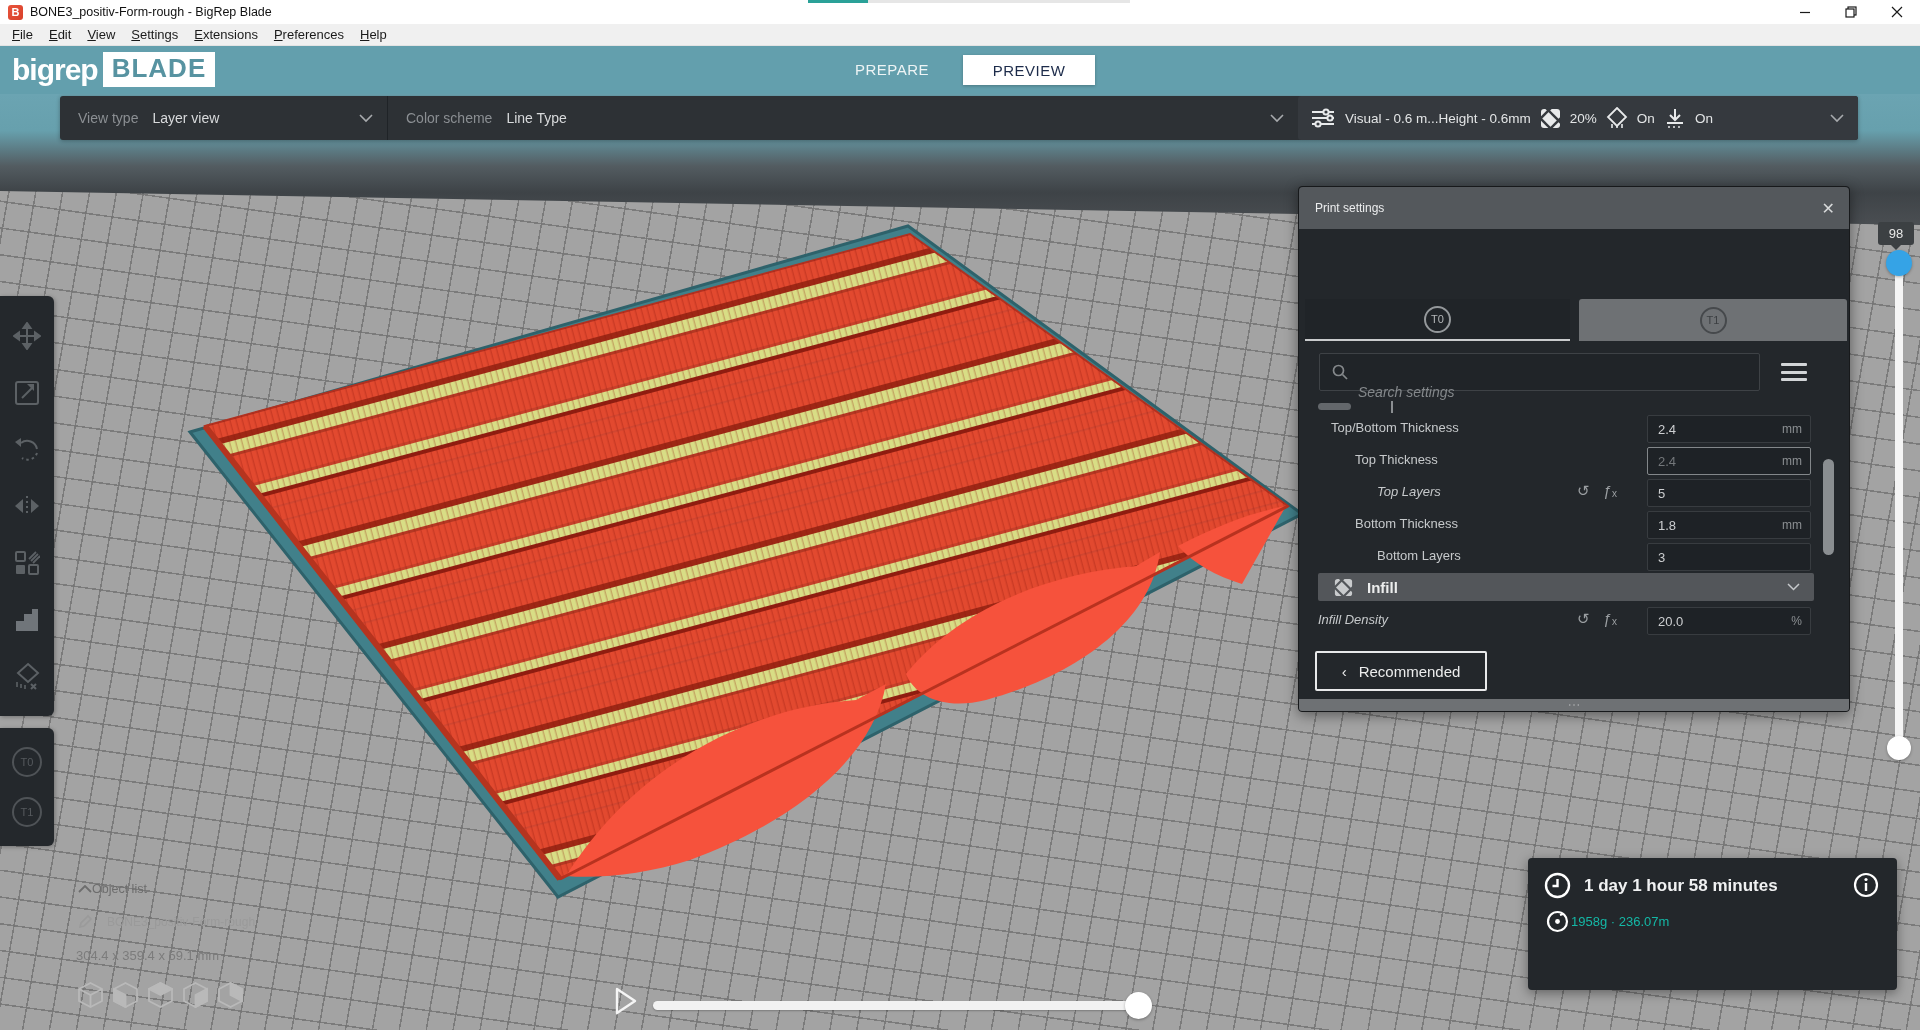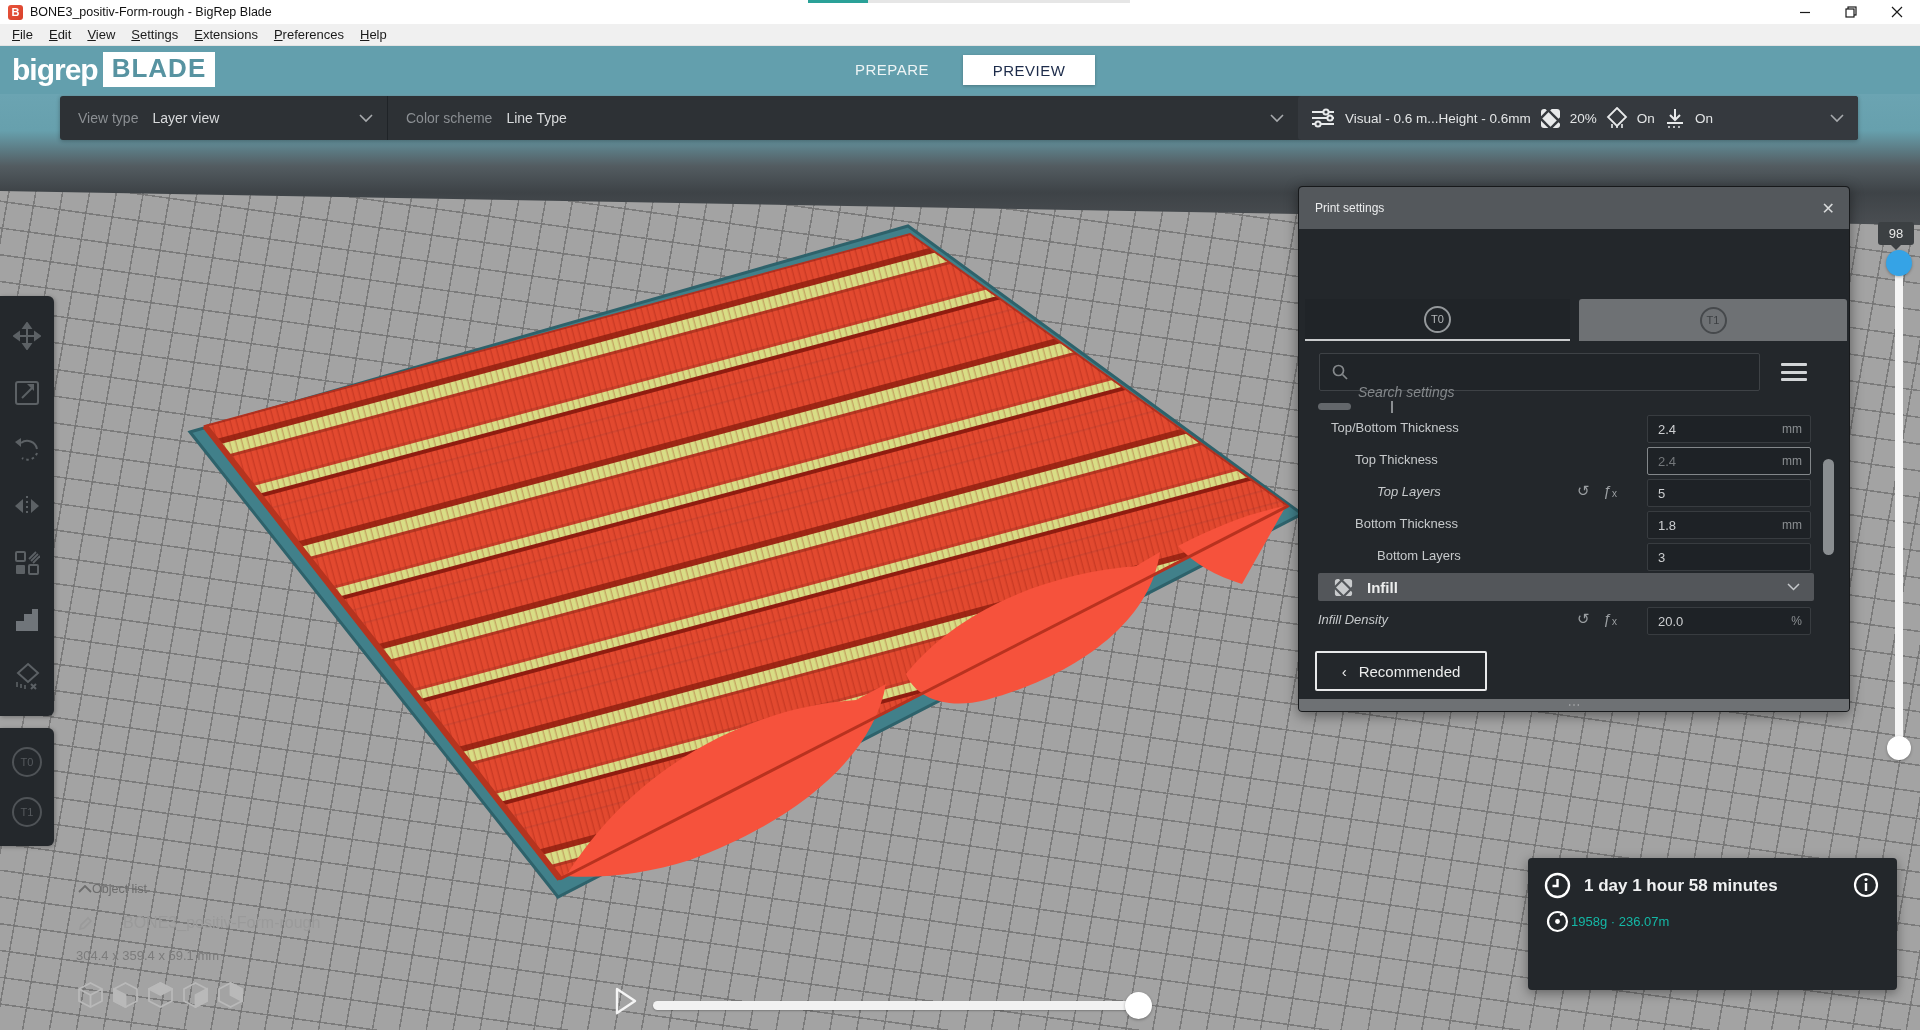--- a/index.html
+++ b/index.html
@@ -54,21 +54,21 @@
   
   .toolpanel { position:absolute; left:0; width:54px; background:#24282c; border-radius:0 6px 6px 0; z-index:4; display:flex; flex-direction:column; align-items:center; justify-content:space-evenly; box-shadow:1px 1px 4px rgba(0,0,0,.3); }
   .toolpanel-1 { top:202px; height:420px; }
   .toolpanel-2 { top:634px; height:118px; }
   .tool-btn { width:34px; height:34px; display:flex; align-items:center; justify-content:center; color:#5c6165; }
   .ext-circle { width:30px; height:30px; border:2px solid #4f5357; border-radius:50%; color:#55595d; font-size:11px; display:flex; align-items:center; justify-content:center; }
 
   
   .ovl { position:absolute; z-index:4; display:flex; align-items:center; }
   .objlist-row { left:78px; top:788px; color:#6d6d6d; font-size:12.5px; }
-  .objname-row { left:78px; top:820px; color:#9a9a9a; font-size:16px; gap:30px; }
+  .objname-row { left:78px; top:820px; color:#9a9a9a; font-size:12px; gap:14px; }
   .dims-row { left:76px; top:854px; color:#7c7c7c; font-size:13px; }
   .cubes-row { left:78px; top:888px; gap:10px; color:#b9b9b9; }
 
   
   .play-btn { position:absolute; left:614px; top:893px; z-index:4; color:#f5f5f5; }
   .scrub-track { position:absolute; left:653px; top:907px; width:494px; height:9px; border-radius:5px; background:#f2f2f2; z-index:4; box-shadow:0 1px 2px rgba(0,0,0,.25); }
   .scrub-handle { position:absolute; left:472px; top:-9px; width:27px; height:27px; border-radius:50%; background:#fff; box-shadow:0 1px 3px rgba(0,0,0,.3); }
 
   
   .layer-track { position:absolute; left:1895px; top:158px; width:8px; height:502px; border-radius:4px; background:#f5f5f5; z-index:6; }

